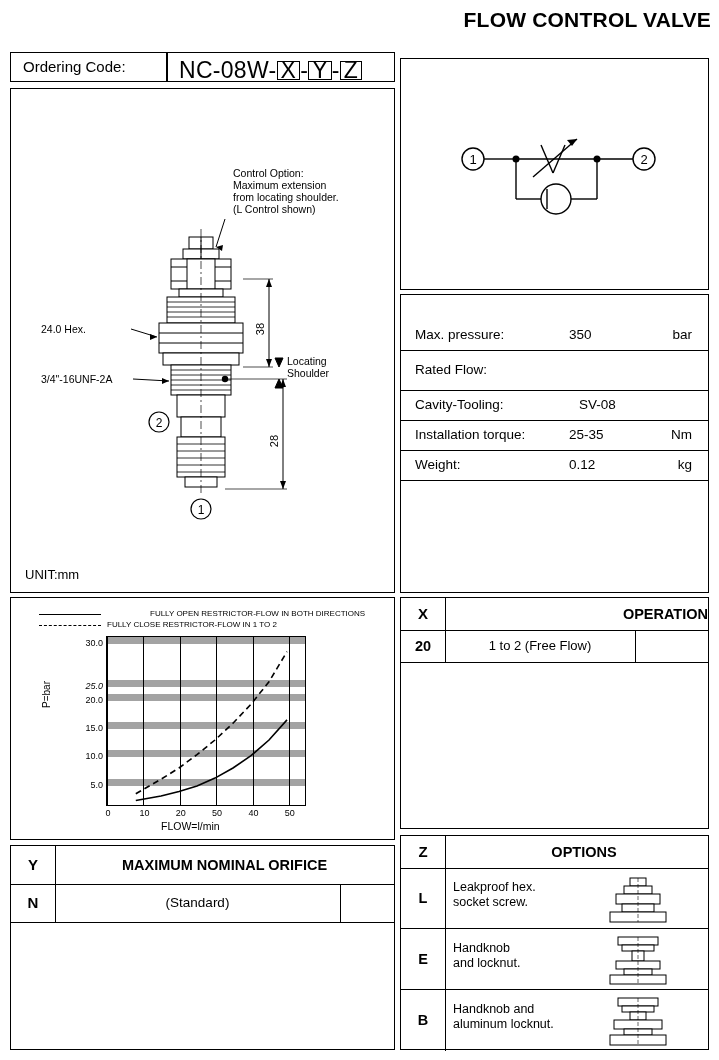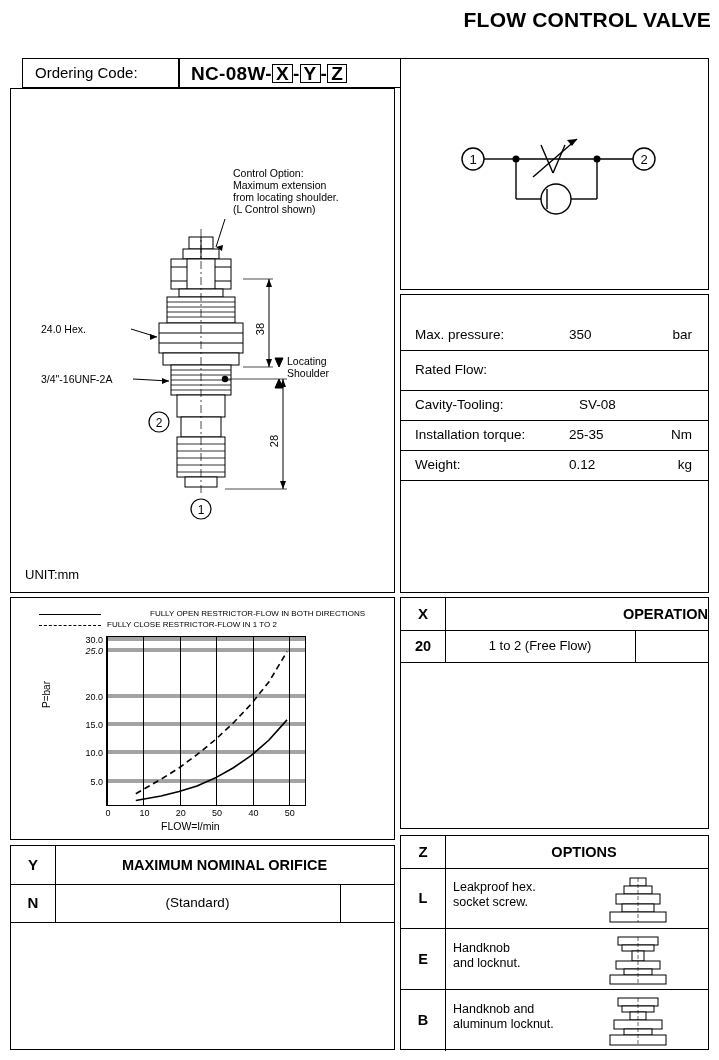--- a/index.html
+++ b/index.html
@@ -42,32 +42,32 @@
     line-height: 16px;
   }
   
   .box {
     position: absolute;
     border: 1.5px solid #000;
     box-sizing: border-box;
     background: #fff;
   }
   
-  #ordering-box { left: 10px; top: 58px; width: 385px; height: 30px; margin-left: 12px; }
+  #ordering-box { left: 10px; top: 52px; width: 385px; height: 30px; }
   #ordering-label {
     position: absolute; left: 12px; top: 5px;
     font-size: 15px;
   }
   #ordering-divider {
     position: absolute; left: 155px; top: 0; width: 1.5px; height: 100%;
     background: #000;
   }
   #ordering-code {
     position: absolute; left: 168px; top: 4px;
-    font-size: 19px; font-weight: bold; letter-spacing: 0.3px;
+    font-size: 23px; font-weight: normal; letter-spacing: 0.3px;
     white-space: nowrap;
   }
   .codebox {
     display: inline-block;
     border: 1.2px solid #000;
     padding: 0 3px;
     margin: 0 0px;
     line-height: 17px;
   }
   
@@ -99,21 +99,21 @@
     position: absolute; left: 140px; top: -1px; font-size: 13.5px; line-height: 15px;
   }
   
   #chart-box { left: 10px; top: 597px; width: 385px; height: 243px; }
   .legend-line { position: absolute; width: 62px; height: 0; border-top: 1.5px solid #000; }
   .legend-text { position: absolute; left: 68px; font-size: 8px; white-space: nowrap; }
   #plot {
     position: absolute; left: 95px; top: 38px; width: 200px; height: 170px;
     border: 1.2px solid #000; box-sizing: border-box;
   }
-  .gridline-h { position: absolute; left: 0; width: 100%; height: 0; border-top: 4px solid #a3a3a3; }
+  .gridline-h { position: absolute; left: 0; width: 100%; height: 0; border-top: 7px solid #a3a3a3; }
   .gridline-v { position: absolute; top: 0; height: 100%; width: 0; border-left: 1px solid #000; }
   .ytick { position: absolute; right: 100%; margin-right: 4px; font-size: 9px; transform: translateY(-6px); }
   .xtick { position: absolute; top: 100%; margin-top: 3px; font-size: 9px; transform: translateX(-50%); }
   #ylabel {
     position: absolute; left: 30px; top: 110px; font-size: 10px;
     transform: rotate(-90deg); transform-origin: left top; white-space: nowrap;
   }
   #xlabel { position: absolute; left: 150px; top: 222px; font-size: 10.5px; white-space: nowrap; }
 
   
@@ -387,21 +387,21 @@
     </div>
 
     <div id="ylabel">P=bar</div>
     <div id="xlabel">FLOW=l/min</div>
 
     <div id="plot">
 
       <div class="gridline-h" style="top:0px;">
           <span class="ytick">30.0</span>
         </div>
-      <div class="gridline-h" style="top:11px;font-style:italic;">
+      <div class="gridline-h" style="top:43px;font-style:italic;">
           <span class="ytick">25.0</span>
         </div>
       <div class="gridline-h" style="top:56.6px;">
           <span class="ytick">20.0</span>
         </div>
       <div class="gridline-h" style="top:84.9px;">
           <span class="ytick">15.0</span>
         </div>
       <div class="gridline-h" style="top:113.2px;">
           <span class="ytick">10.0</span>

